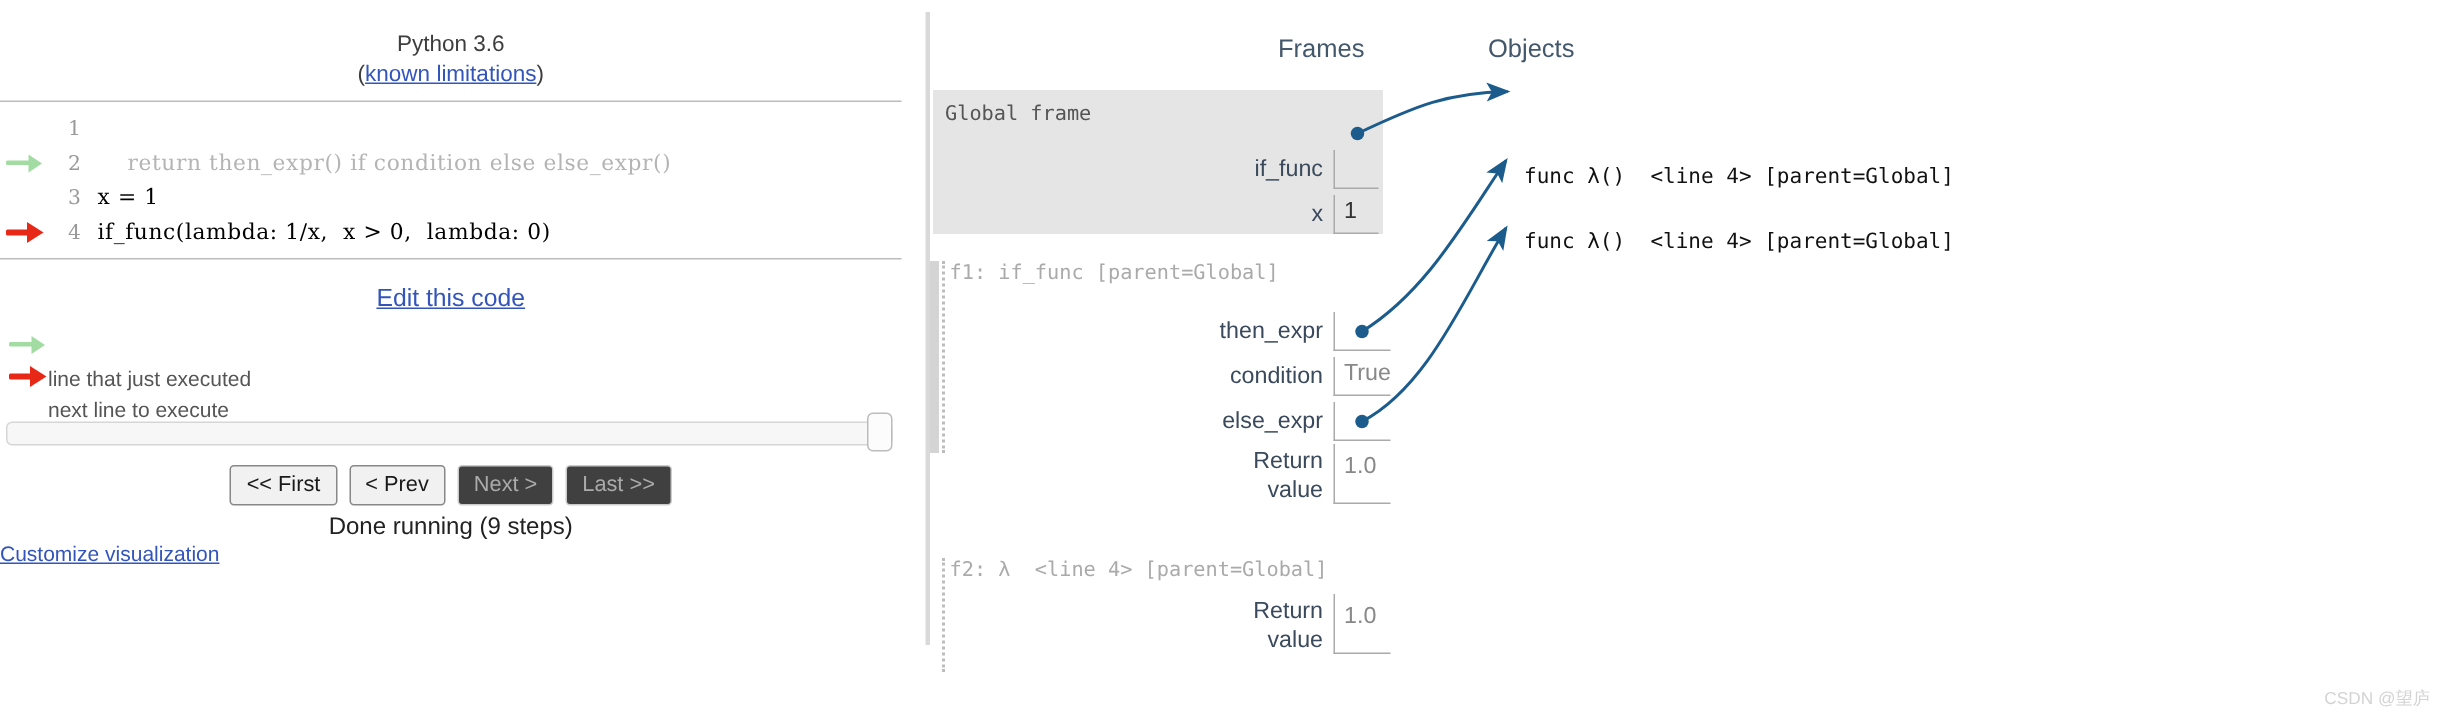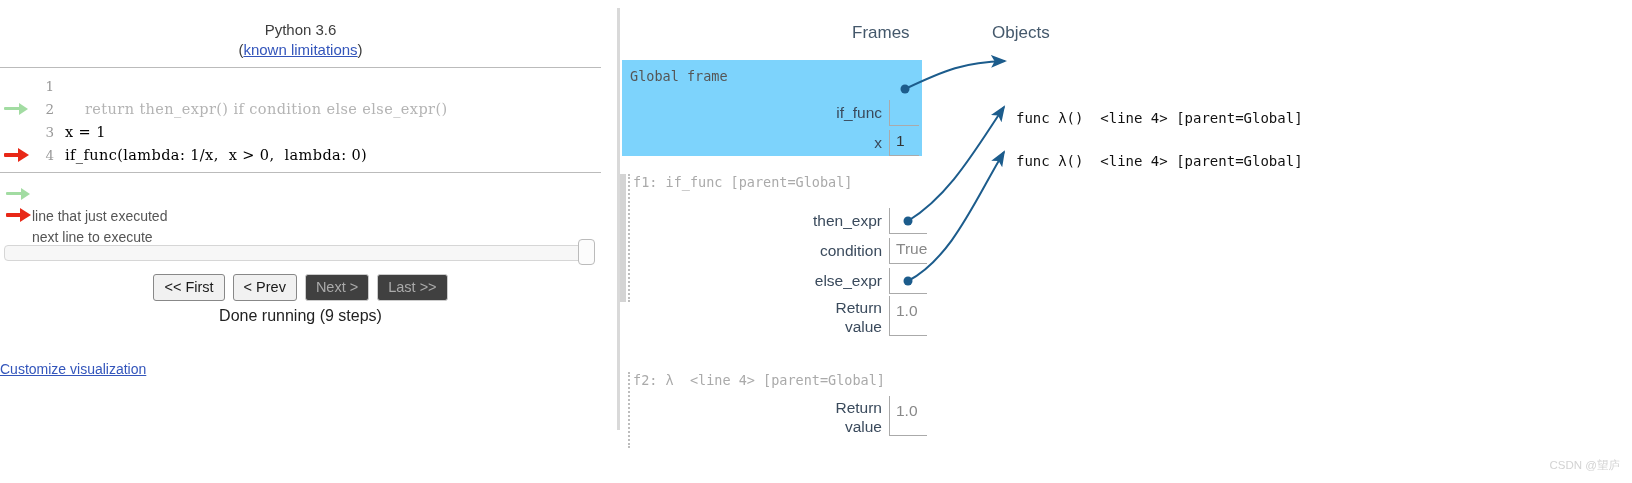--- a/index.html
+++ b/index.html
@@ -129,21 +129,21 @@
   #viz-panel{position:absolute;left:620px;top:0;right:0;height:376px;}
   #frames-heading{
     position:absolute;left:232px;top:23px;font-size:17px;color:#44586b;
   }
   #objects-heading{
     position:absolute;left:372px;top:23px;font-size:17px;color:#44586b;
   }
 
   #global-frame{
     position:absolute;left:2px;top:60px;width:300px;height:96px;
-    background:#7dd3fc;
+    background:#e5e5e5;
   }
   #global-frame-title{
     position:absolute;left:8px;top:8px;
     font-family:"DejaVu Sans Mono", monospace;font-size:13.5px;color:#555555;
   }
   .var-row{
     position:absolute;display:flex;align-items:center;height:30px;
   }
   .var-name{
     font-size:15.5px;color:#3a4a5c;text-align:right;padding-right:7px;
@@ -222,20 +222,23 @@
             <span class="shaft"></span>
             <span class="head"></span>
           </span>
       </div>
       <div class="lineno">4</div>
       <div class="codetext">if_func(lambda: 1/x,  x &gt; 0,  lambda: 0)</div>
     </div>
 
   </div>
 
+  <div id="edit-code-row">
+    <a id="edit-code-link">Edit this code</a>
+  </div>
 
   <div id="legend-block">
     <div class="legend-row">
       <span class="legend-arrow">
         <span class="arrow green">
             <span class="shaft"></span>
             <span class="head"></span>
           </span>
       </span>
       <span class="legend-text">line that just executed</span>

